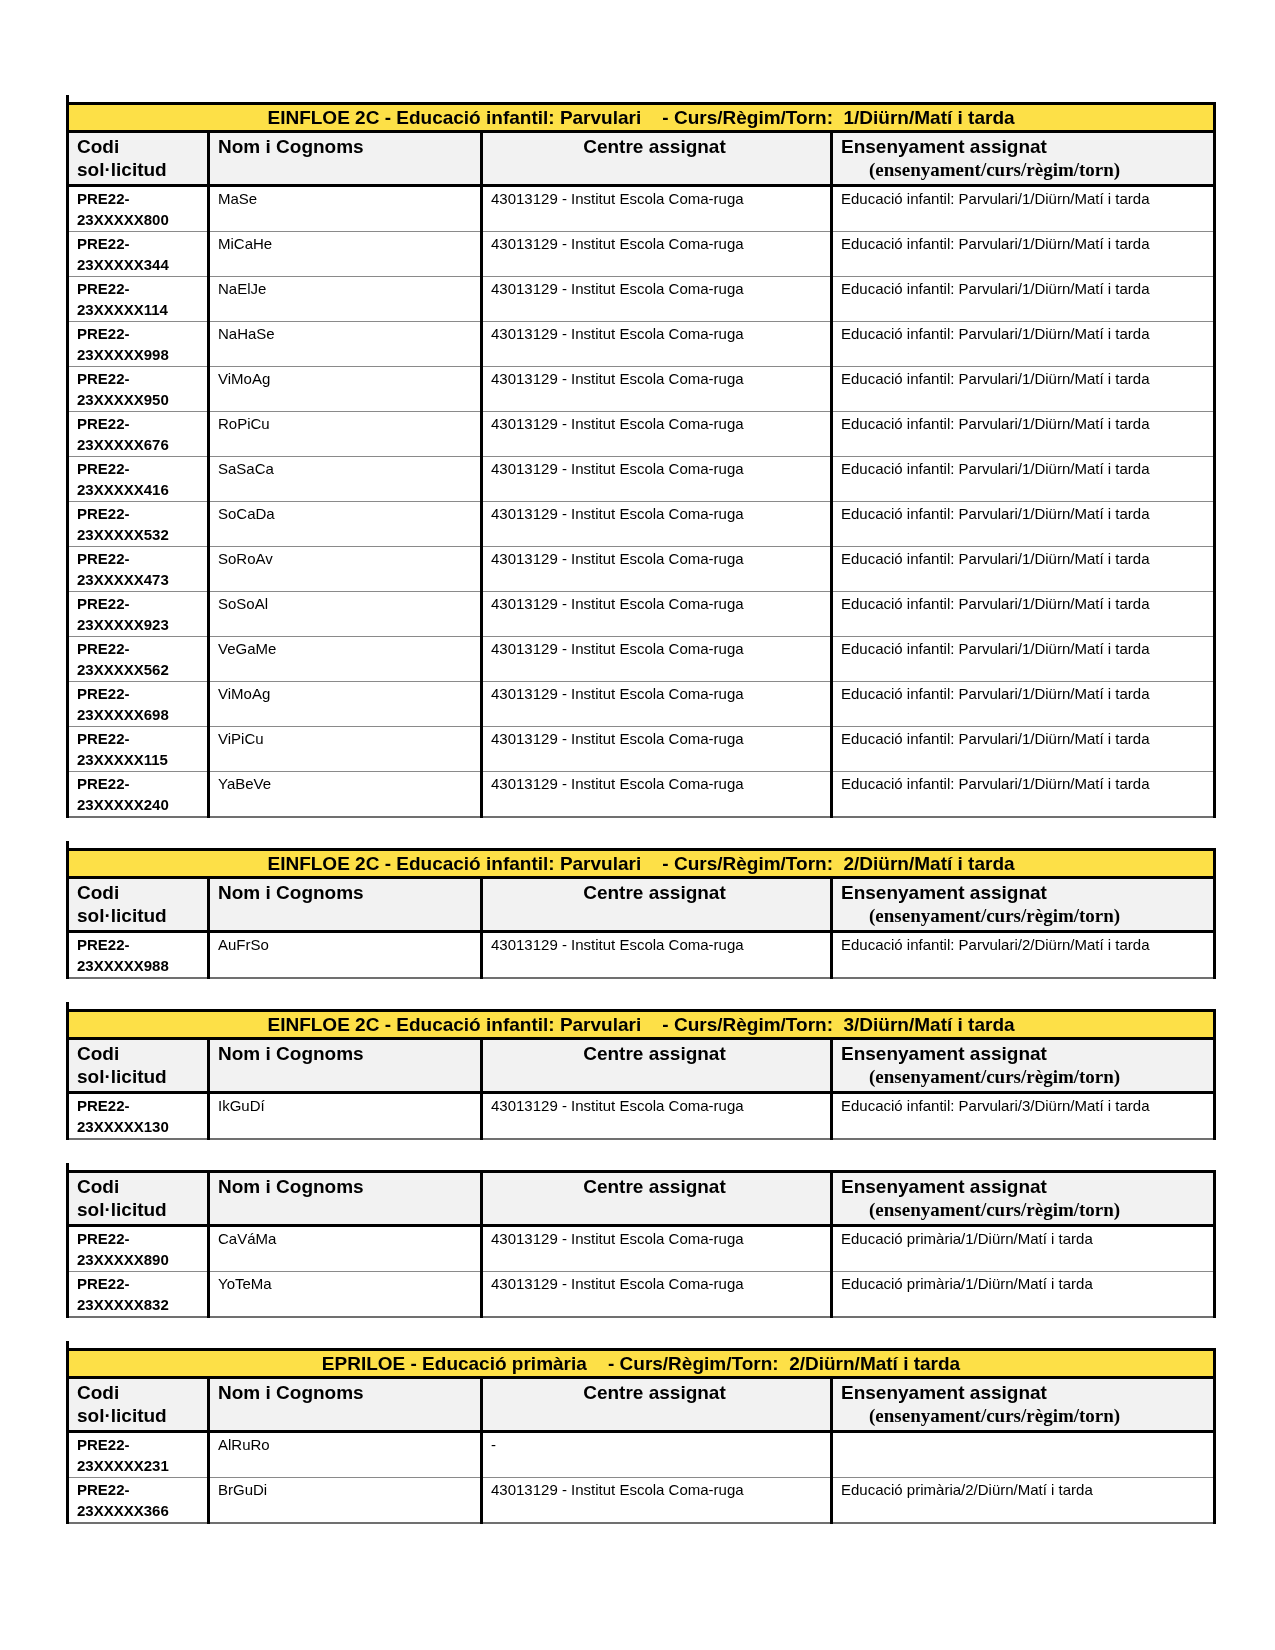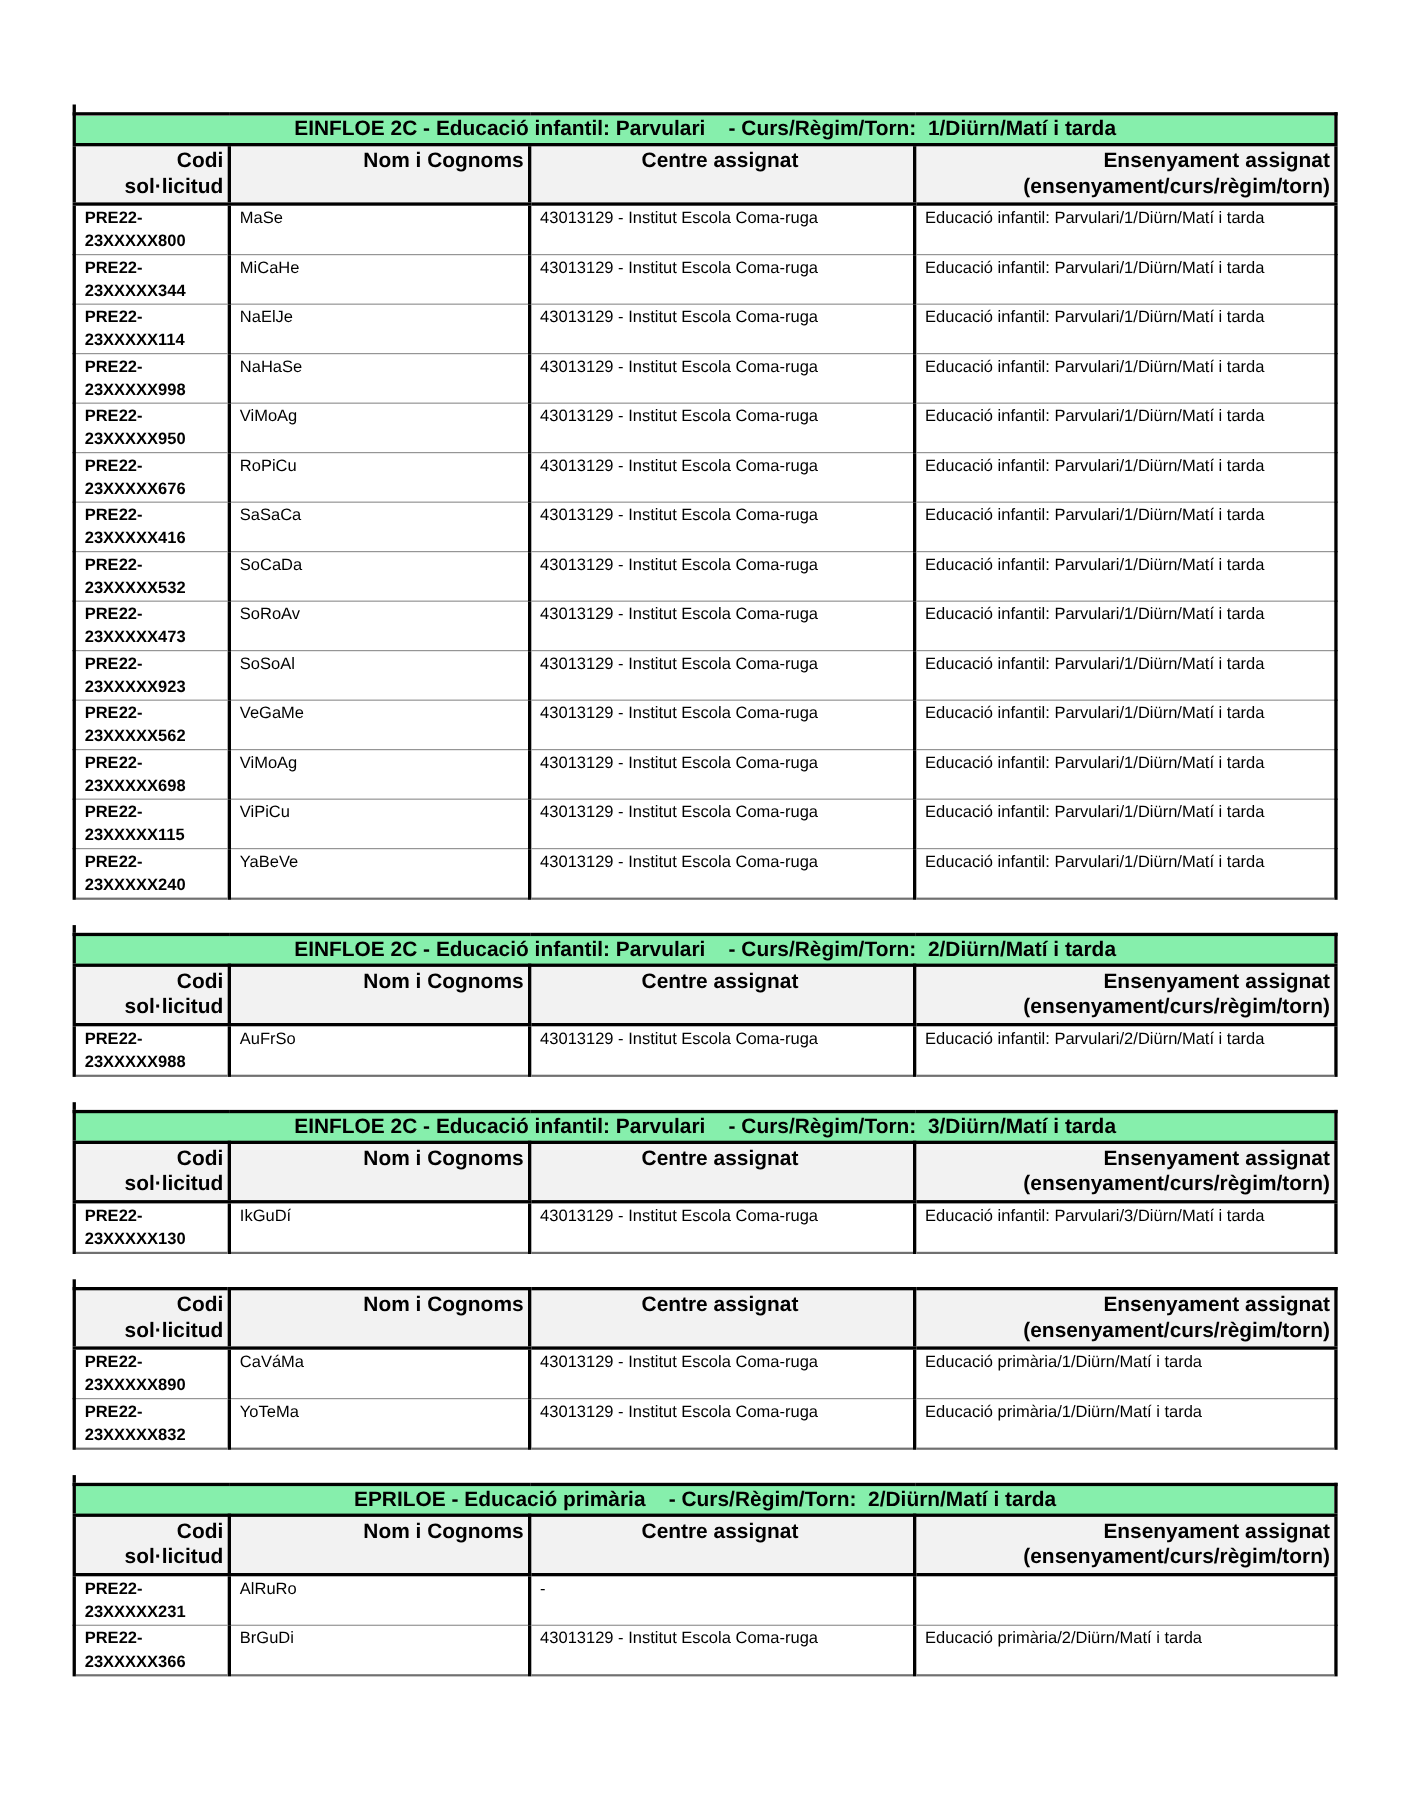--- a/index.html
+++ b/index.html
@@ -40,47 +40,47 @@
     width: 1147px;
     border: 3px solid #000000;
     border-bottom: 2px solid #707070;
   }
   col.col-codi   { width: 141px; }
   col.col-nom    { width: 273px; }
   col.col-centre { width: 350px; }
   col.col-ens    { width: 383px; }
 
   th.title-cell {
-    background: #86efac;
+    background: #fde047;
     border-bottom: 3px solid #000000;
     height: 25px;
     line-height: 25px;
     font-size: 19px;
     font-weight: bold;
     text-align: center;
     white-space: pre;
     padding: 0;
     overflow: hidden;
   }
   tr.header-row th {
     background: #f2f2f2;
     border-left: 3px solid #000000;
     border-bottom: 3px solid #000000;
     font-size: 19px;
     font-weight: bold;
-    text-align: right;
+    text-align: left;
     vertical-align: top;
     height: 49px;
     line-height: 23px;
     padding: 2px 4px 0 8px;
     overflow: hidden;
   }
   tr.header-row th:first-child { border-left: none; }
   tr.header-row th.h-centre { text-align: center; padding-left: 0; }
-  th.h-ens .hl2 { padding-left: 28px; white-space: nowrap; }
+  th.h-ens .hl2 { padding-left: 28px; white-space: nowrap; font-family: Liberation Serif, serif; }
 
   tbody td {
     border-left: 3px solid #000000;
     border-bottom: 1px solid #8a8a8a;
     font-size: 15px;
     line-height: 21px;
     vertical-align: top;
     height: 43px;
     padding: 1px 6px 0 8px;
     overflow: hidden;

